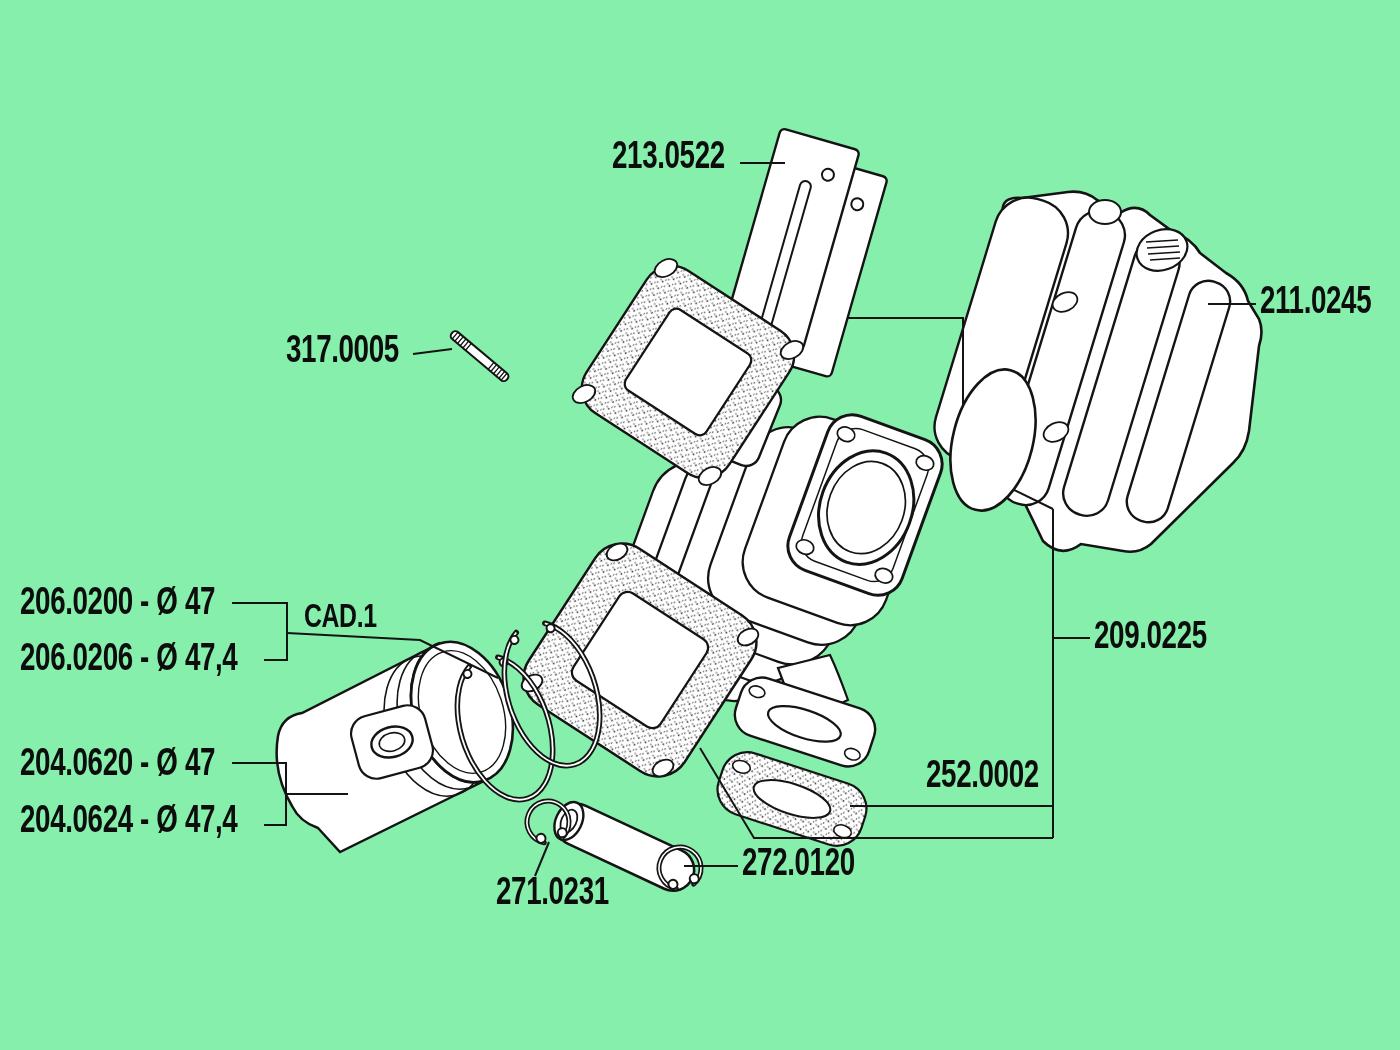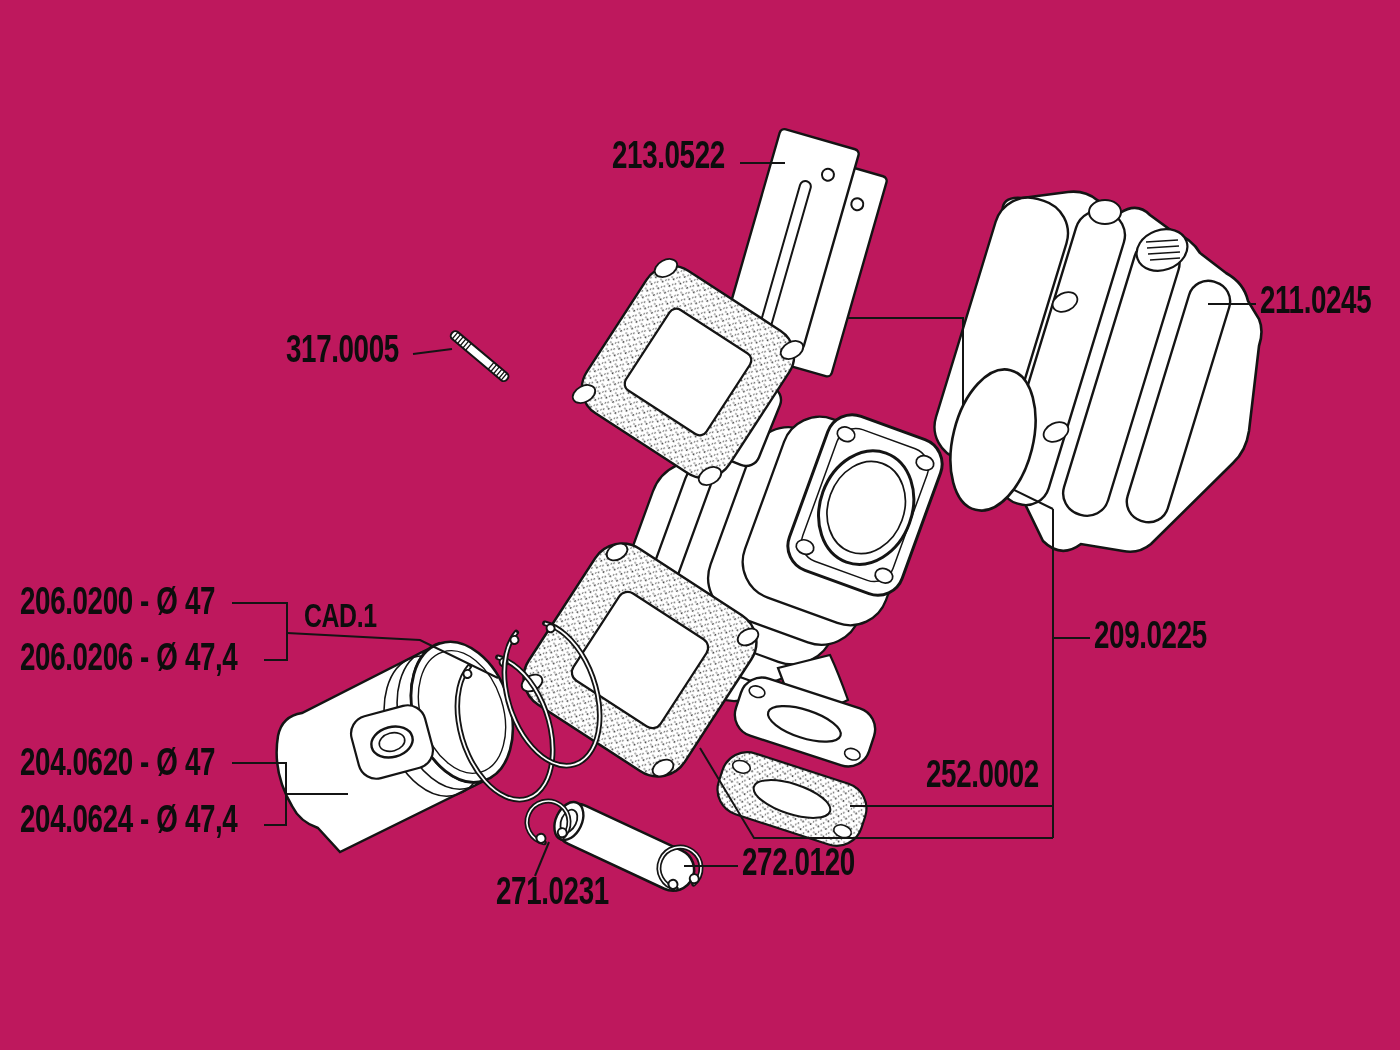--- a/index.html
+++ b/index.html
@@ -1,17 +1,17 @@
 <!DOCTYPE html>
 <html><head>
 <meta charset="utf-8">
 <style>
   html,body{margin:0;padding:0;background:#ffffff;}
   #stage{
-    position:relative;width:1400px;height:1050px;background:#be185d;overflow:hidden;
+    position:relative;width:1400px;height:1050px;background:#86efac;overflow:hidden;
     font-family:"Liberation Sans",sans-serif;
   }
   #drawing{position:absolute;left:0;top:0;}
   .lbl{
     position:absolute;
     font-family:"Liberation Sans",sans-serif;
     font-weight:700;
     font-size:38px;
     letter-spacing:-0.5px;
     color:#0d0d0d;

